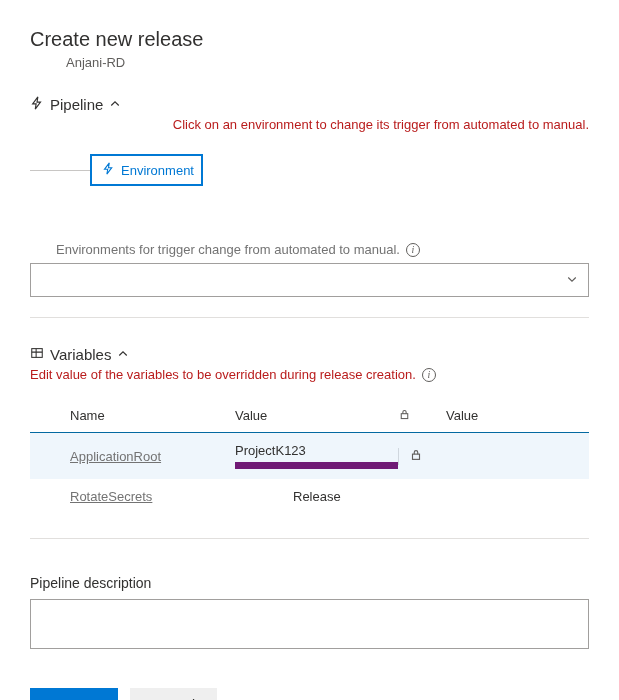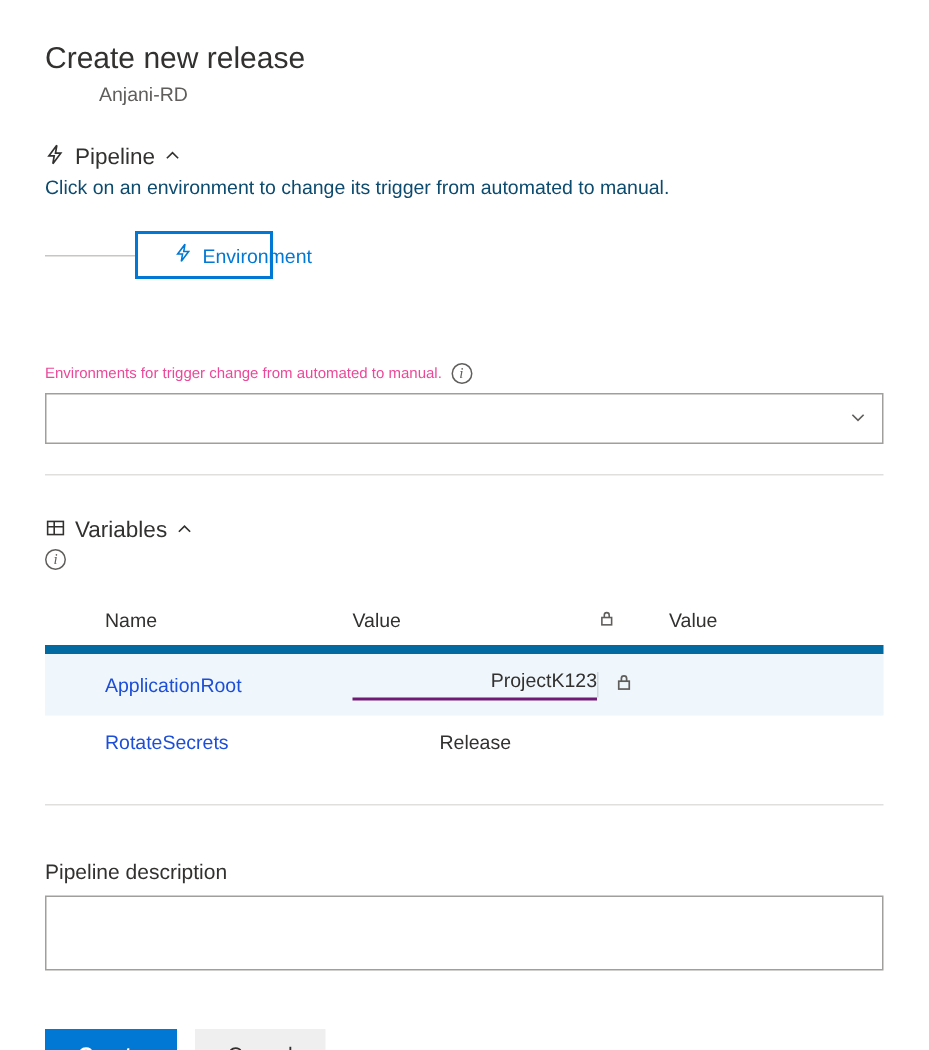--- a/index.html
+++ b/index.html
@@ -8,57 +8,57 @@
   font-size: 14px;
   color: #323130;
   background: #fff;
   padding: 28px 30px;
   width: 619px;
 }
 .title { font-size: 20px; font-weight: 400; color: #323130; margin-bottom: 4px; }
 .subtitle { font-size: 13px; color: #605e5c; margin-bottom: 26px; margin-left: 36px; }
 .section-header { display: flex; align-items: center; gap: 6px; margin-bottom: 4px; }
 .section-header .sh-label { font-size: 15px; color: #323130; }
-.section-desc { font-size: 13px; color: #0c4a6e; margin-bottom: 22px; }
+.section-desc { font-size: 13px; color: #b91c1c; margin-bottom: 22px; text-align: right; }
 .icon-svg { width: 14px; height: 14px; display: inline-block; flex-shrink:0; }
 .chevron { width: 12px; height: 12px; }
 .pipeline-row { display: flex; align-items: center; margin-bottom: 56px; }
 .pipeline-line { width: 60px; height: 1px; background: #c8c6c4; }
 .stage-box {
   border: 2px solid #0078d4;
-  padding: 6px 24px;
+  padding: 6px 10px;
   display: flex; align-items: center; gap: 6px;
   font-size: 13px; color: #0078d4;
   cursor: pointer;
-  width: 92px;
+  width: 113px;
   background:#fff;
 }
 .stage-box svg { width: 13px; height: 13px; }
 .field-row { display: flex; align-items: center; gap: 6px; margin-bottom: 6px; }
-.field-label { font-size: 10px; color: #ec4899; }
+.field-label { font-size: 13px; color: #737373; margin-left: 26px; }
 .info-icon { width: 14px; height: 14px; border: 1px solid #605e5c; border-radius: 50%; display:inline-flex; align-items:center; justify-content:center; font-size:10px; color:#605e5c; font-style: italic; font-family: serif; }
 .select-box {
   width: 100%; border: 1px solid #a19f9d; height: 34px;
   display:flex; align-items:center; justify-content:flex-end; padding:0 10px;
   cursor:pointer; margin-bottom: 20px;
 }
 .divider { border-top: 1px solid #e1dfdd; margin: 8px 0 28px; }
 .vars-table { width: 100%; }
-.vars-head { display:flex; padding:8px 0 8px 40px; border-bottom:6px solid #0369a1; font-size:13px; color:#323130; }
+.vars-head { display:flex; padding:8px 0 8px 40px; border-bottom:1px solid #0369a1; font-size:13px; color:#323130; }
 .vars-head .col-name { width: 165px; }
 .vars-head .col-value { width: 163px; }
 .vars-head .col-lock { width: 48px; }
 .vars-head .col-scope { flex:1; }
 .vars-row { display:flex; align-items:center; padding:10px 0 10px 40px; font-size:13px; }
-.vars-row .col-name { width: 165px; color:#1d4ed8; }
+.vars-row .col-name { width: 165px; color:#737373;text-decoration:underline; }
 .vars-row .col-value { width: 163px; }
 .vars-row .col-lock { width: 48px; display:flex; justify-content:flex-start; }
 .vars-row .col-scope { flex:1; color:#323130; padding-left: 10px;}
 .vars-row.active { background:#eff6fc; }
-.vars-row.active .col-value { border-bottom:2px solid #701a75; padding-bottom:4px;text-align:right; }
+.vars-row.active .col-value { border-bottom:7px solid #701a75; padding-bottom:4px; }
 .vars-row.active .col-lock { border-left:1px solid #d0d7de; padding-left:10px; }
 .vars-table { margin-bottom: 24px; }
 .lockcell { color:#605e5c; }
 .release-desc-label { font-size: 14px; margin-top: 36px; margin-bottom: 8px; display:block; }
 .textarea {
   width: 100%; border:1px solid #a19f9d; height: 50px; padding:6px 8px; font-family:inherit; font-size:14px; resize:none;
 }
 .button-row { display:flex; gap:12px; margin-top: 36px; }
 .btn { height: 34px; padding: 0 22px; border:none; font-size:14px; cursor:pointer; }
 .btn-primary { background:#0078d4; color:#fff; font-weight:600;}
@@ -121,20 +121,21 @@
       </svg>
   </span>
   <span class="sh-label">Variables</span>
   <span>
     <svg class="chevron" viewBox="0 0 16 16" fill="none" stroke="#323130" stroke-width="1.5">
         <path d="M3 10l5-5 5 5"></path>
       </svg>
   </span>
 </div>
 <div class="field-row" style="margin-bottom:18px;">
+  <span class="section-desc" style="margin-bottom:0">Edit value of the variables to be overridden during release creation.</span>
   <span class="info-icon">i</span>
 </div>
 
 <div class="vars-table">
   <div class="vars-head">
     <div class="col-name">Name</div>
     <div class="col-value">Value</div>
     <div class="col-lock">
       <span>
         <svg width="13" height="13" viewBox="0 0 16 16" fill="none" stroke="#605e5c" stroke-width="1.3">

